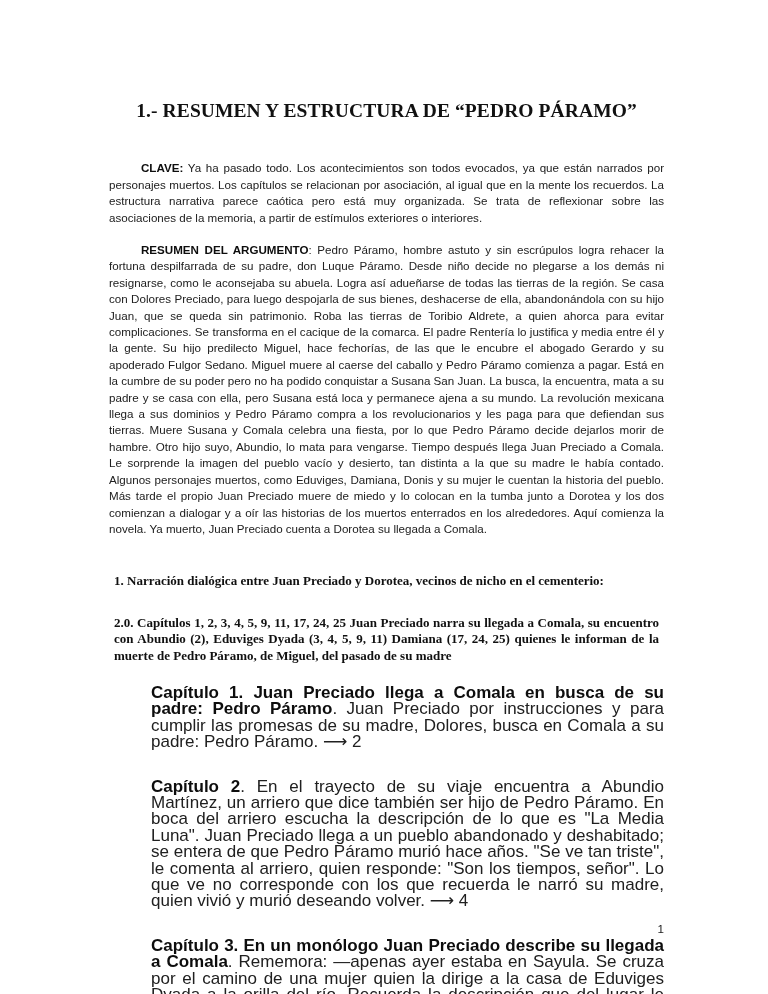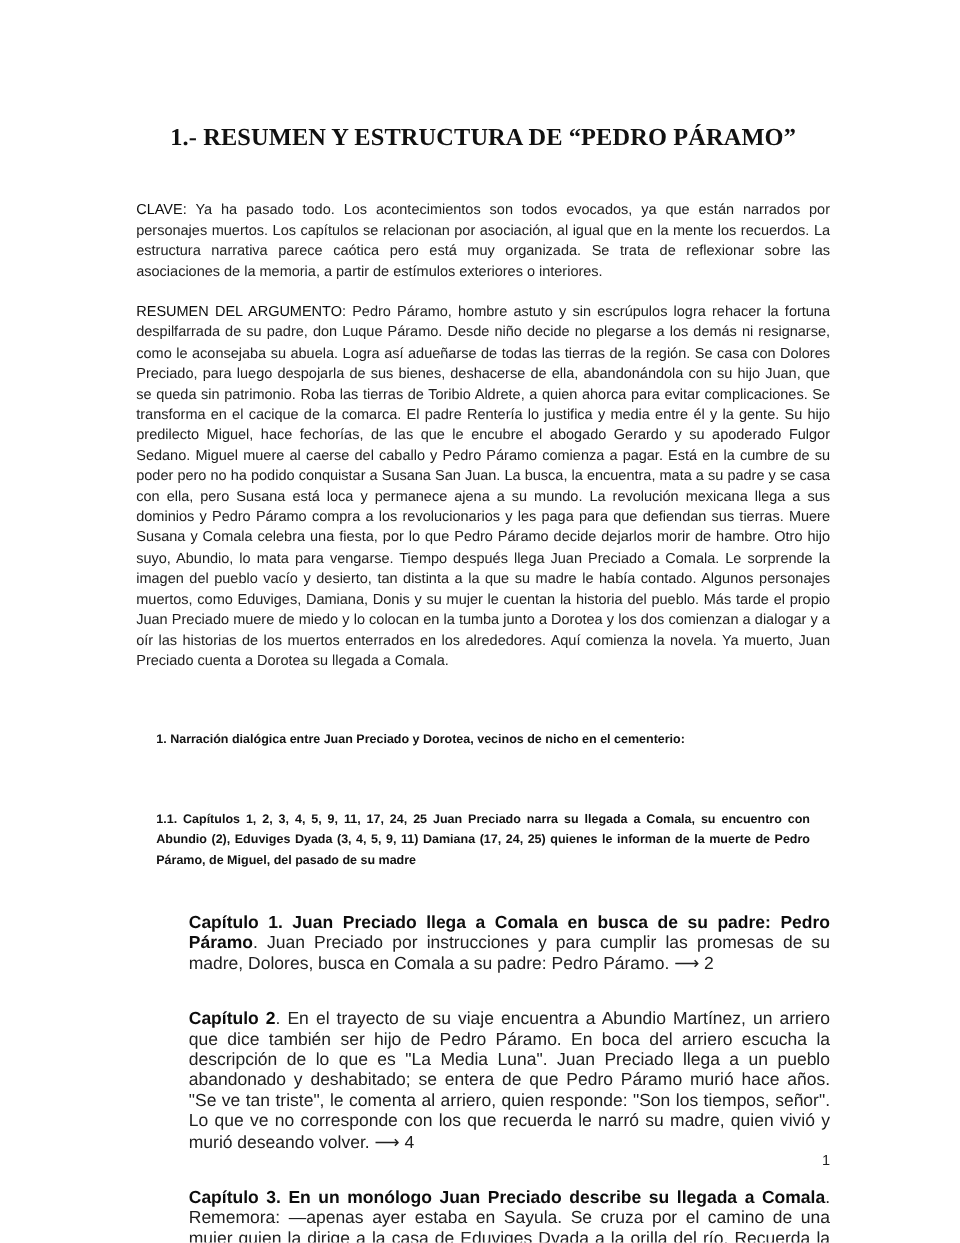--- a/index.html
+++ b/index.html
@@ -51,47 +51,49 @@
     color: #202020;
     margin: 0;
     padding: 0;
   }
 
   .para-spacer-lg { height: 38px; }
   .para-spacer { height: 16px; }
   .para-spacer-sm { height: 15px; }
 
   .lead {
-    font-weight: normal;
+    font-weight: bold;
     color: #0d0d0d;
+    margin-left: 32px;
   }
 
   .bold-block {
-    font-size: 10px;
+    font-size: 13px;
     line-height: 16.4px;
     font-weight: bold;
     text-align: justify;
     color: #111111;
-    margin: 16px;
+    margin: 5px;
+    font-family: Liberation Serif, serif;
   }
 
   .plain-line {
     font-size: 11.6px;
     line-height: 16.4px;
     color: #202020;
     margin: 0;
   }
 
   .chapters {
     margin-left: 42px;
     width: 513px;
   }
 
   .chapter {
-    font-size: 14px;
+    font-size: 17px;
     line-height: 16.4px;
     text-align: justify;
     color: #202020;
     margin: 0;
   }
 
   .chapter + .chapter { margin-top: 28px; }
 
   .chapter-title {
     font-weight: bold;
@@ -127,21 +129,21 @@
 
     <div class="para-spacer"></div>
 
 
     <div class="para-spacer-sm"></div>
 
     <p class="bold-block">1. Narración dialógica entre Juan Preciado y Dorotea, vecinos de nicho en el cementerio:</p>
 
     <div class="para-spacer-sm"></div>
 
-    <p class="bold-block">1.1. Capítulos 1, 2, 3, 4, 5, 9, 11, 17, 24, 25 Juan Preciado narra su llegada a Comala, su encuentro con Abundio (2), Eduviges Dyada (3, 4, 5, 9, 11) Damiana (17, 24, 25) quienes le informan de la muerte de Pedro Páramo, de Miguel, del pasado de su madre</p>
+    <p class="bold-block">2.0. Capítulos 1, 2, 3, 4, 5, 9, 11, 17, 24, 25 Juan Preciado narra su llegada a Comala, su encuentro con Abundio (2), Eduviges Dyada (3, 4, 5, 9, 11) Damiana (17, 24, 25) quienes le informan de la muerte de Pedro Páramo, de Miguel, del pasado de su madre</p>
 
     <div class="para-spacer"></div>
 
     <div class="chapters">
 
       <p class="chapter"><span class="chapter-title">Capítulo 1. Juan Preciado llega a Comala en busca de su padre: Pedro Páramo</span><span class="arrow-host">. Juan Preciado por instrucciones y para cumplir las promesas de su madre, Dolores, busca en Comala a su padre: Pedro Páramo. ⟶ 2</span></p>
 
       <p class="chapter"><span class="chapter-title">Capítulo 2</span><span class="arrow-host">. En el trayecto de su viaje encuentra a Abundio Martínez, un arriero que dice también ser hijo de Pedro Páramo. En boca del arriero escucha la descripción de lo que es "La Media Luna". Juan Preciado llega a un pueblo abandonado y deshabitado; se entera de que Pedro Páramo murió hace años. "Se ve tan triste", le comenta al arriero, quien responde: "Son los tiempos, señor". Lo que ve no corresponde con los que recuerda le narró su madre, quien vivió y murió deseando volver. ⟶ 4</span></p>
 
       <p class="chapter"><span class="chapter-title">Capítulo 3. En un monólogo Juan Preciado describe su llegada a Comala</span><span class="arrow-host">. Rememora: —apenas ayer estaba en Sayula. Se cruza por el camino de una mujer quien la dirige a la casa de Eduviges Dyada a la orilla del río. Recuerda la descripción que del lugar le hacía su madre en vida y piensa: "Te equivocaste de domicilio. Me diste una dirección mal dada. Me mandaste al '¿dónde es esto y dónde es aquello?' A un pueblo solitario. Buscando a alguien que no existe."  ⟶ 5</span></p>

